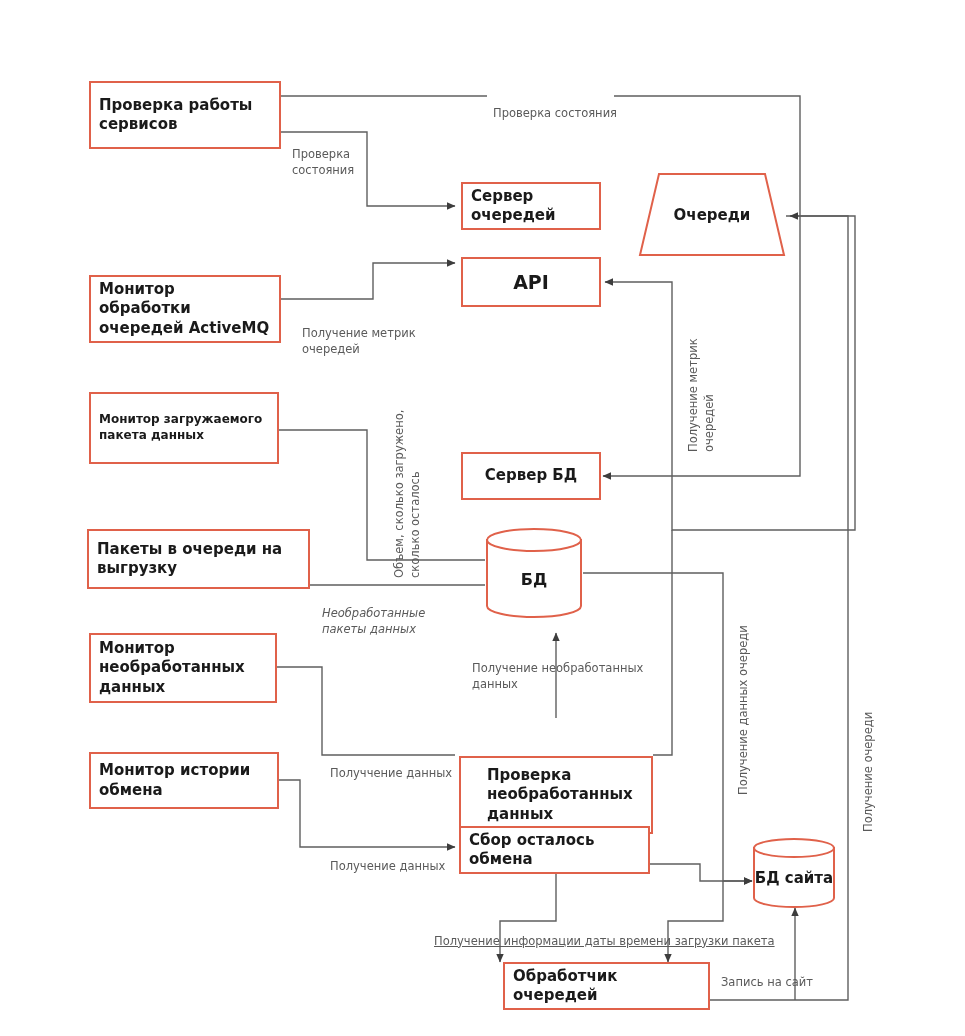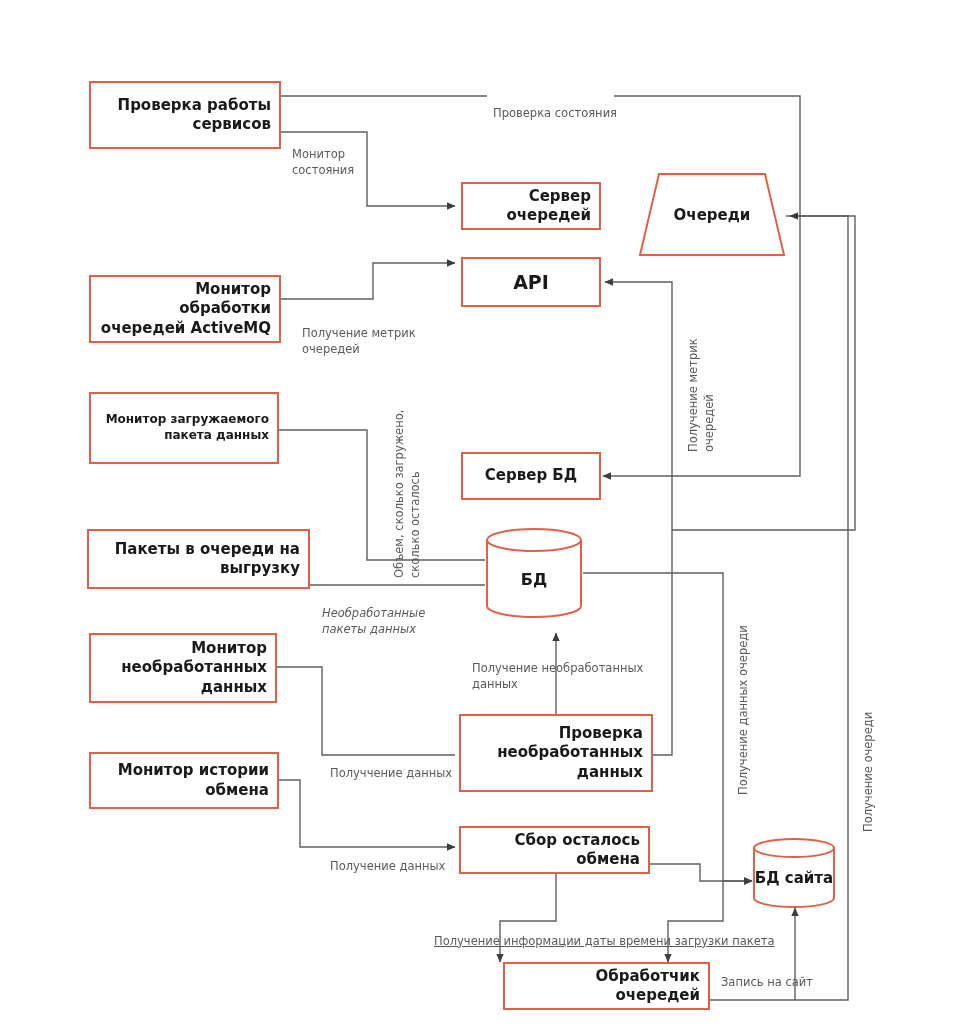--- a/index.html
+++ b/index.html
@@ -7,21 +7,21 @@
     font-family:"DejaVu Sans","Liberation Sans",sans-serif;
     width:965px;height:1036px;overflow:hidden;position:relative;
   }
   #canvas{position:absolute;left:0;top:0;width:965px;height:1036px;}
   svg.layer{position:absolute;left:0;top:0;width:965px;height:1036px;}
 
   .node{
     position:absolute;
     box-sizing:border-box;
     display:flex;align-items:center;justify-content:center;
-    text-align:right;
+    text-align:left;
     font-weight:bold;
     color:#1a1a1a;
     line-height:1.3;
     background:#ffffff;
   }
   .rect{border:2px solid #e0614a;}
   .node span{display:block;padding:0 8px;}
 
   .edge-label{
     position:absolute;
@@ -147,21 +147,21 @@
       <span>БД</span>
     </div>
   </div>
 
   <div class="node rect" style="left:89px;top:633px;width:188px;height:70px;font-size:15px;">
     <span>Монитор
 необработанных
 данных</span>
   </div>
 
-  <div class="node rect" style="left:459px;top:714px;width:194px;height:78px;font-size:15px;">
+  <div class="node rect" style="left:459px;top:756px;width:194px;height:78px;font-size:15px;padding-left:18px;">
     <span>Проверка
 необработанных
 данных</span>
   </div>
 
   <div class="node rect" style="left:89px;top:752px;width:190px;height:57px;font-size:15px;">
     <span>Монитор истории
 обмена</span>
   </div>
 
@@ -181,21 +181,21 @@
 
   <div class="node rect" style="left:503px;top:962px;width:207px;height:48px;font-size:15px;">
     <span>Обработчик очередей</span>
   </div>
 
   <div class="edge-label" style="left:493px;top:88px;font-size:11.5px;">
     <span>Проверка состояния</span>
   </div>
 
   <div class="edge-label" style="left:292px;top:129px;font-size:11.5px;">
-    <span>Монитор
+    <span>Проверка
 состояния</span>
   </div>
 
   <div class="edge-label" style="left:302px;top:308px;font-size:11.5px;">
     <span>Получение метрик
 очередей</span>
   </div>
 
   <div class="vlabel" style="left:668px;top:452px;font-size:11.5px;">
     <span>Получение метрик

